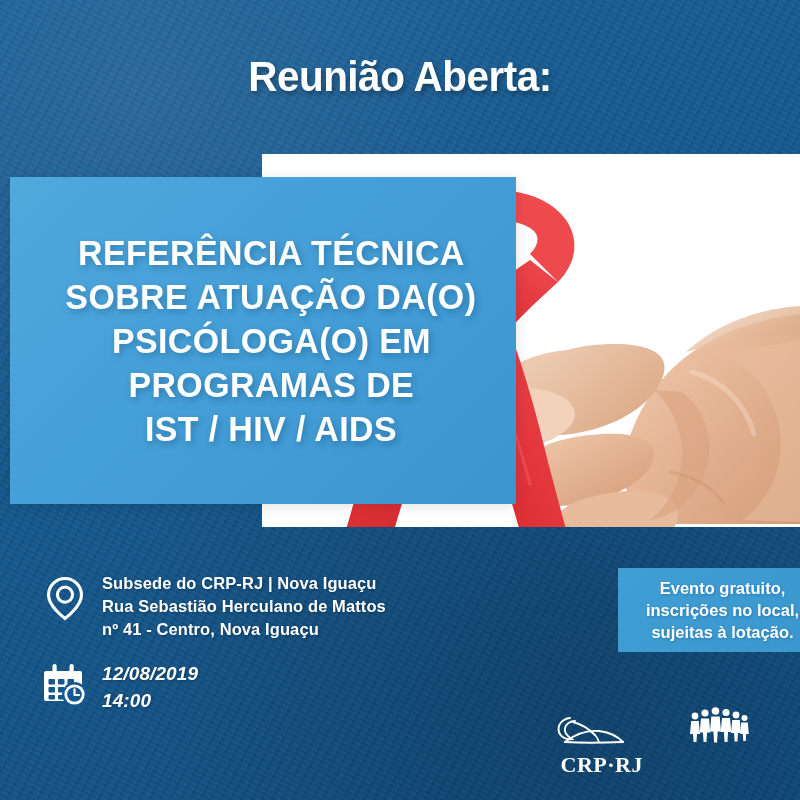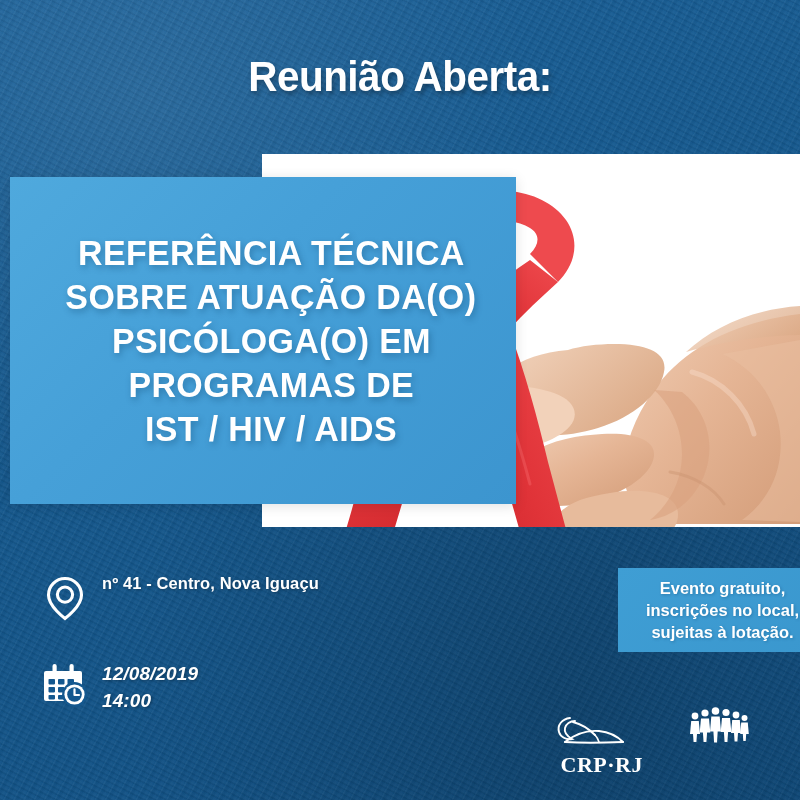--- a/index.html
+++ b/index.html
@@ -274,20 +274,22 @@
 
   <div class="info-row" id="address-row">
     <div class="info-icon">
       <svg viewBox="0 0 46 46" width="46" height="46" aria-hidden="true">
         <path d="M23 3.5 C13.9 3.5 6.5 10.9 6.5 20 C6.5 31.5 23 43.5 23 43.5
                  C23 43.5 39.5 31.5 39.5 20 C39.5 10.9 32.1 3.5 23 3.5 Z" fill="none" stroke="#ffffff" stroke-width="3.1"></path>
         <circle cx="23" cy="19.6" r="7.6" fill="none" stroke="#ffffff" stroke-width="3.1"></circle>
       </svg>
     </div>
     <div>
+      <div class="info-text">Subsede do CRP-RJ | Nova Iguaçu</div>
+      <div class="info-text">Rua Sebastião Herculano de Mattos</div>
       <div class="info-text">nº 41 - Centro, Nova Iguaçu</div>
     </div>
   </div>
 
   <div class="info-row" id="date-row">
     <div class="info-icon">
       <svg viewBox="0 0 46 46" width="46" height="46" aria-hidden="true">
 
         <rect x="10.5" y="2" width="4.2" height="9" rx="2.1" fill="#ffffff"></rect>
         <rect x="27.5" y="2" width="4.2" height="9" rx="2.1" fill="#ffffff"></rect>

